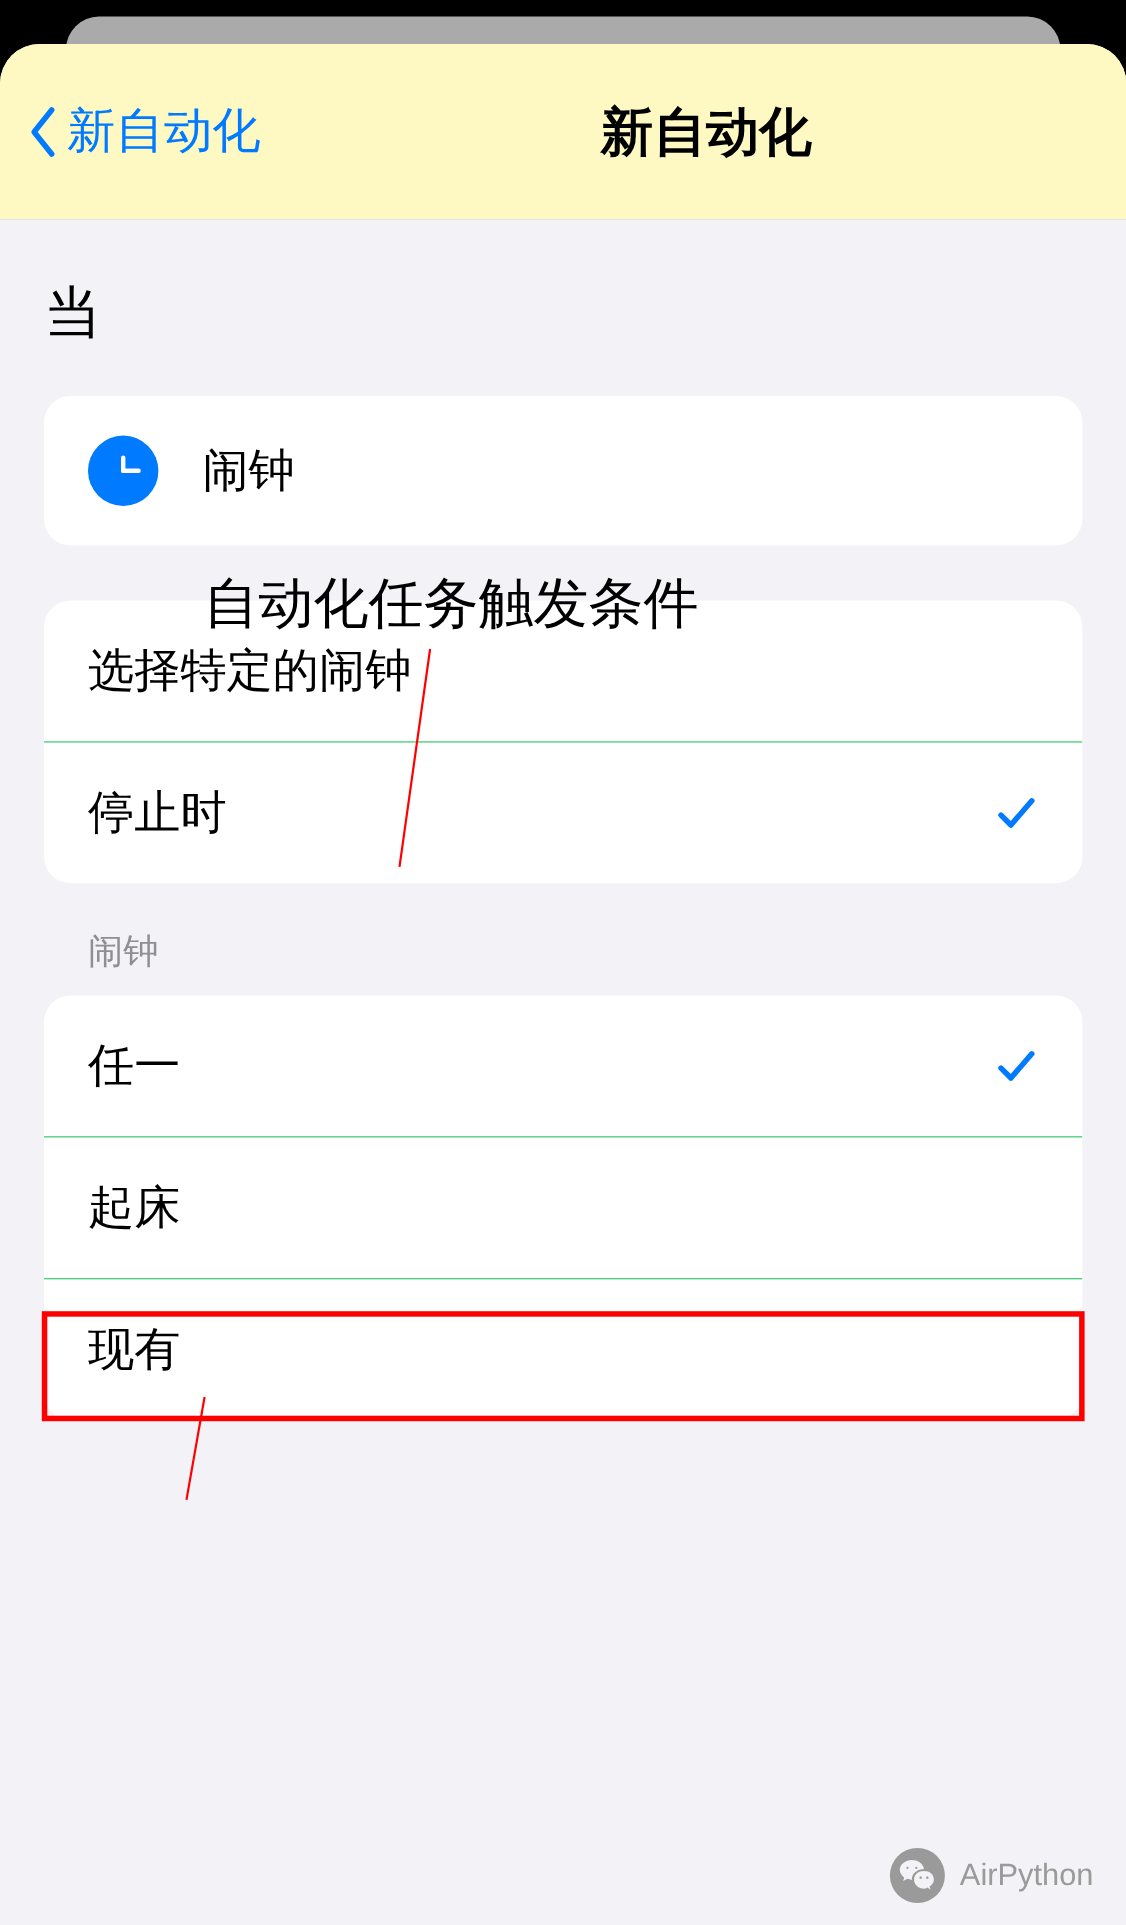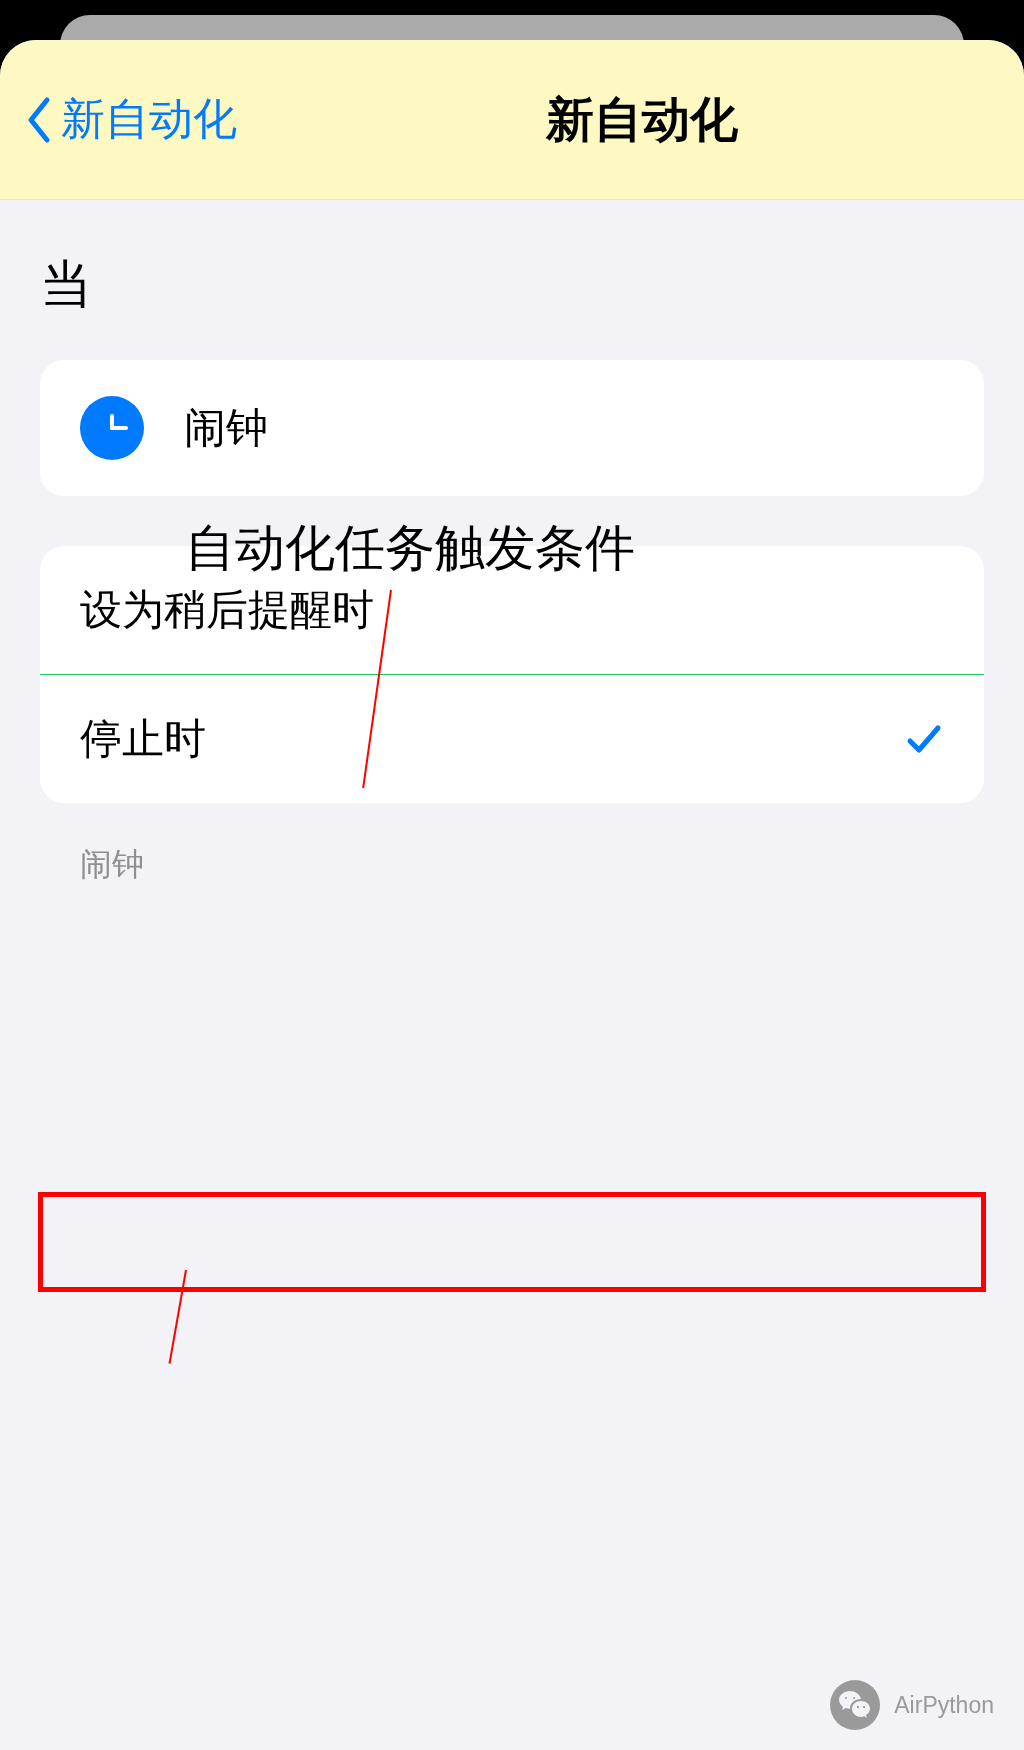--- a/index.html
+++ b/index.html
@@ -210,21 +210,21 @@
       transform: rotate(10deg);
       transform-origin: top;
     }
     .watermark {
       position: absolute;
       bottom: 20px;
       right: 30px;
       display: flex;
       align-items: center;
       gap: 14px;
-      font-size: 23px;
+      font-size: 28px;
       color: #9a9a9a;
       z-index: 20;
     }
     .wm-icon {
       width: 50px;
       height: 50px;
       border-radius: 50%;
       background: #9a9a9a;
       position: relative;
       display: flex;
@@ -263,32 +263,46 @@
 
     <div class="card">
       <div class="trigger-row">
         <div class="clock-icon"></div>
         <div class="trigger-label">闹钟</div>
       </div>
     </div>
 
     <div class="card card-2">
       <div class="list-row">
-        <span>设为稍后提醒时</span>
+        <span>选择特定的闹钟</span>
       </div>
       <div class="list-row">
         <span>停止时</span>
         <svg class="checkmark" viewBox="0 0 40 40">
           <polyline points="6,22 15,31 34,9"></polyline>
         </svg>
       </div>
     </div>
 
     <div class="section-label">闹钟</div>
 
+    <div class="card">
+      <div class="list-row">
+        <span>任一</span>
+        <svg class="checkmark" viewBox="0 0 40 40">
+          <polyline points="6,22 15,31 34,9"></polyline>
+        </svg>
+      </div>
+      <div class="list-row">
+        <span>起床</span>
+      </div>
+      <div class="list-row">
+        <span>现有</span>
+      </div>
+    </div>
 
   </div>
 
   <div class="annotation-top">自动化任务触发条件</div>
   <div class="annotation-line-1"></div>
 
   <div class="red-box"></div>
   <div class="annotation-line-2"></div>
 
   <div class="watermark">

